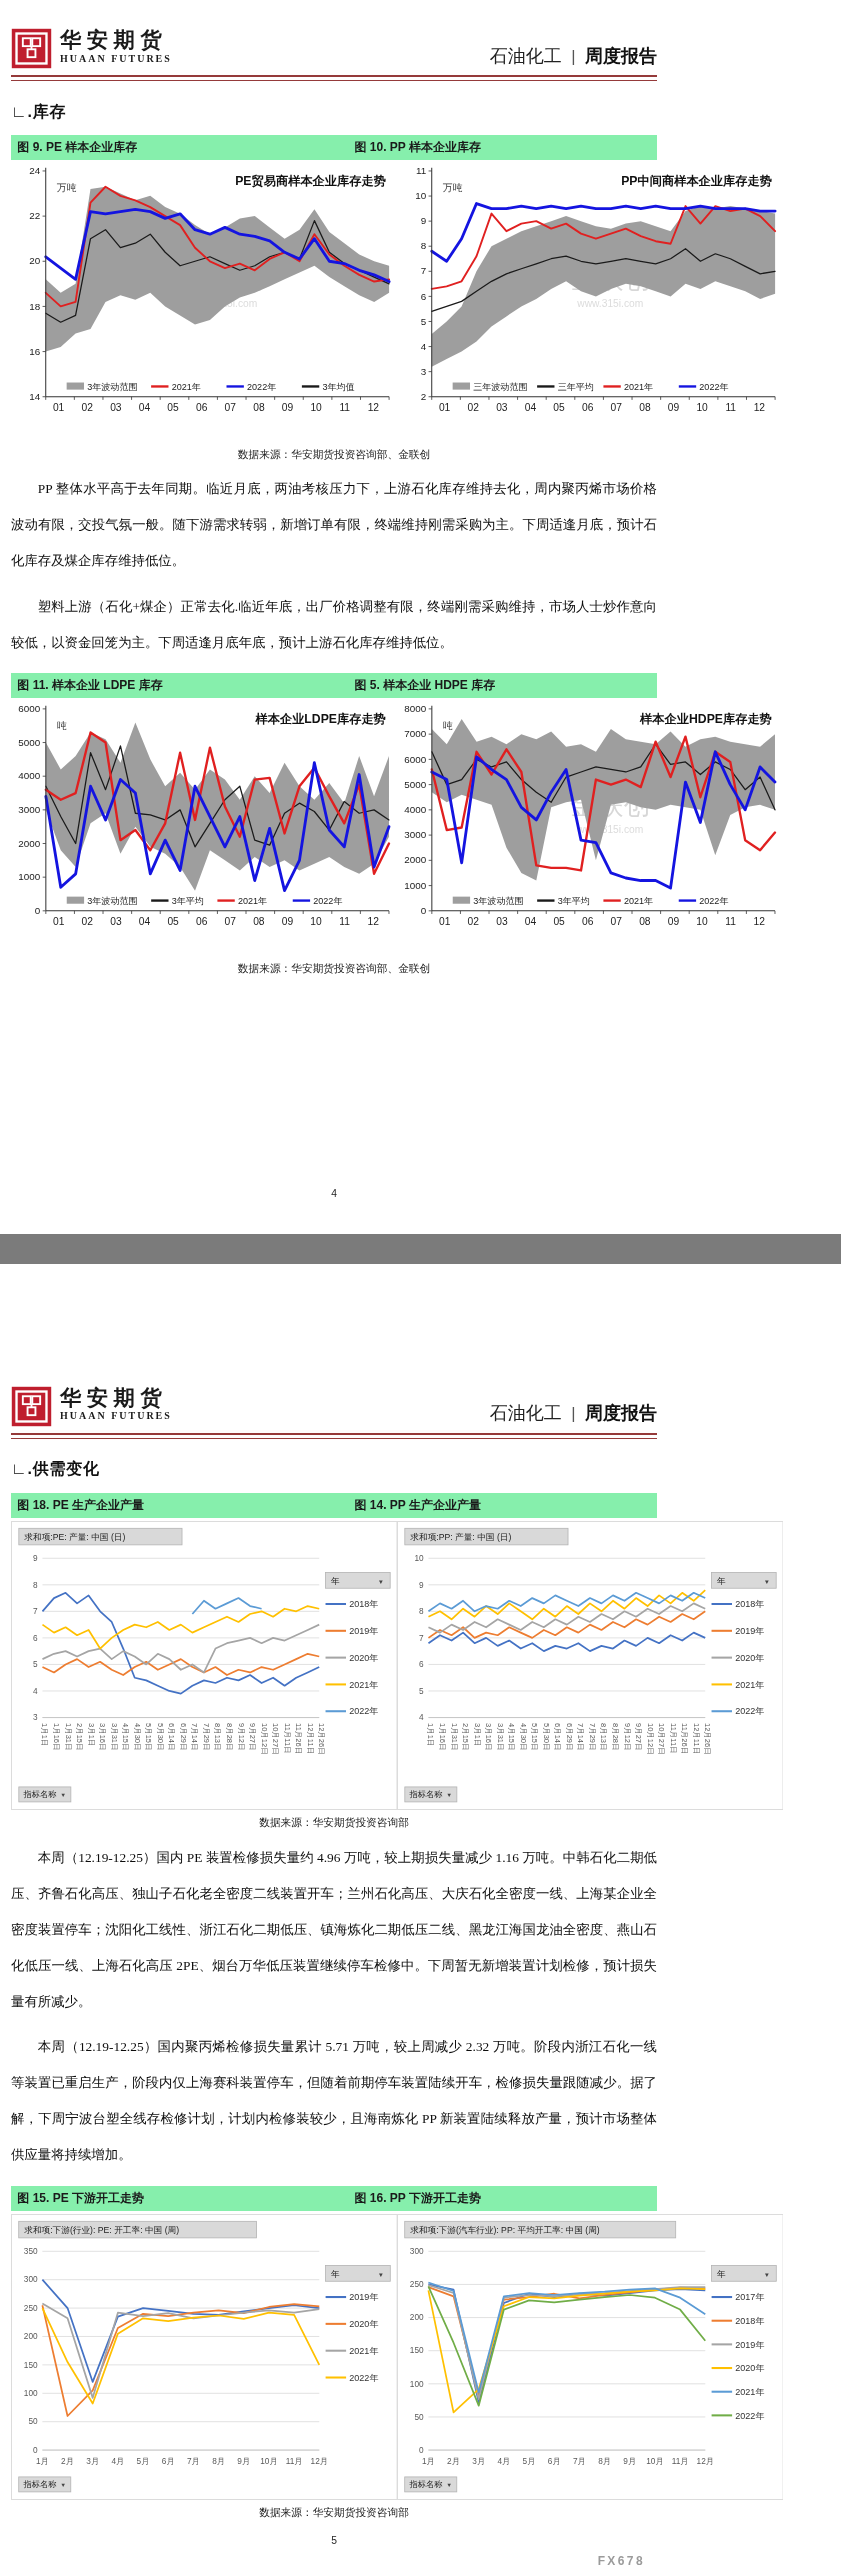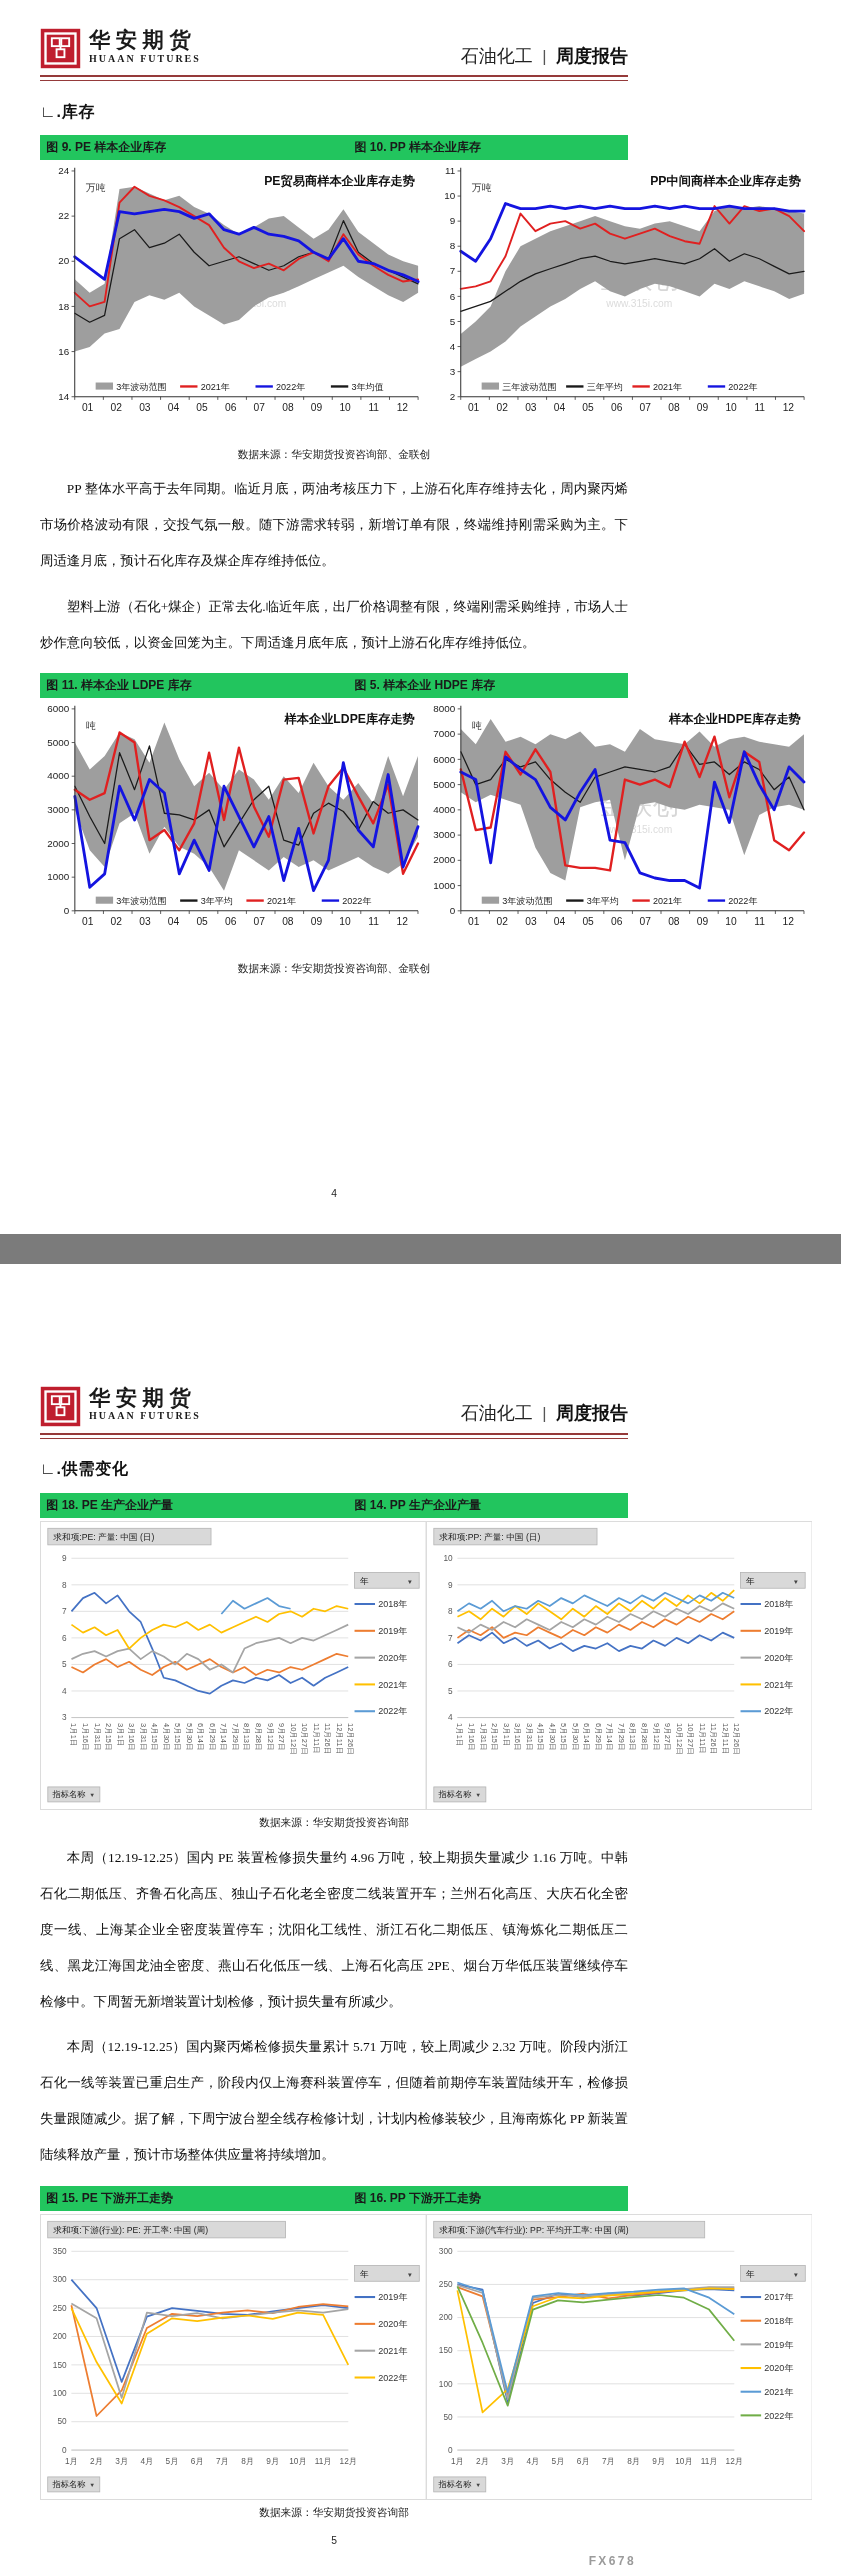--- a/index.html
+++ b/index.html
@@ -1,54 +1,54 @@
 <!DOCTYPE html>
 <html style="font-size:12.6px"><head>
 <meta charset="utf-8">
 <style>
   * { margin:0; padding:0; box-sizing:border-box; }
   body { width:842px; background:#ffffff; font-family:"Liberation Sans", sans-serif; color:#111; }
-  .page { position:relative; width:668px; background:#fff; padding:0 40px; }
+  .page { position:relative; width:668px; background:#fff; padding:0 11px; }
   .page-4 { height:1234px; padding-top:6.3px; }
   .page-5 { height:1312px; padding-top:100px; }
   .page-gap { width:842px; height:30px; background:#7b7b7b; }
 
   
   .hdr { display:flex; justify-content:space-between; align-items:flex-end; height:63px; }
   .logo { display:flex; align-items:flex-start; gap:8px; margin-top:1.6px; }
   .logo-mark { width:41px; height:41px; }
   .logo-cn { font-family:"Liberation Serif", serif; font-size:21.3px; font-weight:700; letter-spacing:5.5px; color:#1a1a1a; line-height:1.15; }
   .logo-en { font-family:"Liberation Serif", serif; font-size:10px; font-weight:700; letter-spacing:2px; color:#1a1a1a; }
   .doc-title { font-size:18px; color:#222; padding-bottom:1.6px; white-space:nowrap;text-align:right; }
   .doc-title .sep { font-weight:300; color:#555; margin:0 9.5px; font-size:16.6px; }
   .doc-title .b { font-weight:700; color:#111; }
   .redline { margin-top:5.5px; height:6.3px; border-top:2.4px solid #953a3a; border-bottom:1.6px solid #953a3a; }
 
   .section { margin-top:20.5px; font-size:16px; font-weight:700; color:#111; letter-spacing:0.8px; }
 
-  .figband { margin-top:12.6px; height:25px; background:#22c55e; display:flex; }
+  .figband { margin-top:12.6px; height:25px; background:#86efac; display:flex; }
   .figcap { width:50%; line-height:25px; font-size:12px; font-weight:700; color:#1a1a1a; }
   .figcap.l { padding-left:6.3px; }
   .figcap.r { padding-left:20.5px; }
 
   .chartrow { display:flex; justify-content:space-between; margin-top:3.2px; }
   .chart { background:#fff; }
   .c-a { width:386px; height:278px; }
   .c-b { width:386px; height:254px; }
   .c-c { width:386px; height:289px; border:0.8px solid #dcdcdc; }
   .c-d { width:386px; height:286px; border:0.8px solid #dcdcdc; }
 
   .source { margin-top:6.3px; font-size:10.7px; color:#1a1a1a;text-align:center; }
 
   .para { font-family:"Liberation Serif", serif; font-size:13.4px; line-height:36px; text-align:justify;
           text-indent:2em; color:#0d0d0d; margin-top:9.5px; }
 
   .pageno { position:absolute; left:0; right:0; bottom:35px; text-align:center; font-size:10.3px; color:#222; }
   .page-5 .pageno { bottom:30px; }
-  .fx { position:absolute; right:32px; bottom:8px; font-size:12px; font-weight:700; letter-spacing:2.4px; color:#9b9b9b; }
+  .fx { position:absolute; right:23px; bottom:8px; font-size:12px; font-weight:700; letter-spacing:2.4px; color:#9b9b9b; }
 </style>
 </head>
 <body>
 
 <div>
 
   <section class="page page-4">
     <header class="hdr">
       <div class="logo">
         <svg class="logo-mark" viewBox="0 0 52 52">

